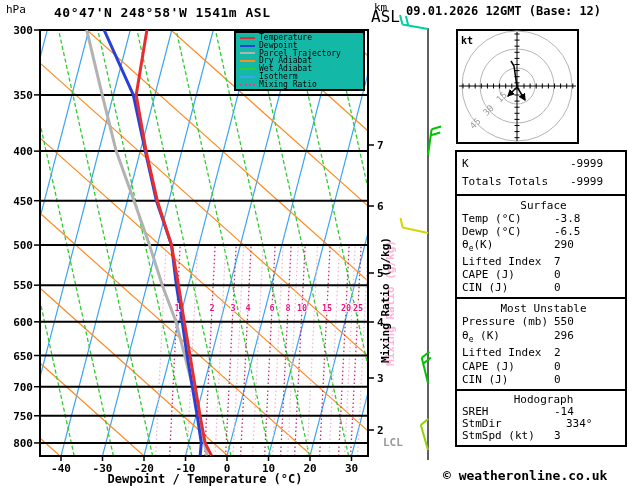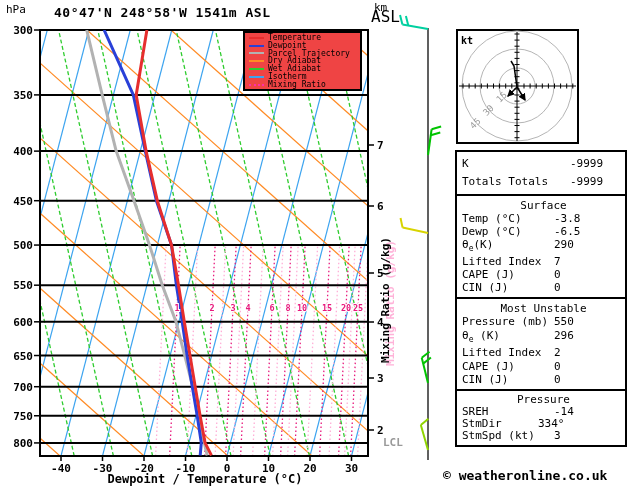--- a/index.html
+++ b/index.html
@@ -5,22 +5,22 @@
   html,body{margin:0;padding:0;background:#fff;}
   .root{position:relative;width:629px;height:486px;background:#fff;overflow:hidden;
         font-family:"DejaVu Sans Mono",monospace;color:#000;}
   .abs{position:absolute;white-space:nowrap;}
   #chart-svg{position:absolute;left:0;top:0;}
   .hdr-title{left:54px;top:5px;font-size:13px;font-weight:bold;letter-spacing:.5px;}
   .hdr-date{left:406px;top:4px;font-size:12px;font-weight:bold;}
   .hdr-hpa{left:6px;top:3px;font-size:11px;}
   .hdr-km{left:374px;top:1px;font-size:11px;}
   .hdr-asl{left:371px;top:7px;font-size:16px;}
-  .legend{left:243px;top:31px;width:119px;height:60px;border:2px solid #000;
-          background:#ef4444;box-sizing:border-box;padding-top:1px;}
+  .legend{left:234px;top:31px;width:131px;height:60px;border:2px solid #000;
+          background:#14b8a6;box-sizing:border-box;padding-top:1px;}
   .lg-row{display:flex;align-items:center;height:7.8px;font-size:8px;line-height:8px;padding-left:4px;}
   .lg-swatch{width:15px;height:0;border-top:2px solid #000;flex:none;}
   .lg-label{margin-left:4px;}
   .tbl{left:455px;top:150px;width:172px;border:2px solid #000;background:#fff;
        box-sizing:border-box;font-size:11px;}
   .tbl-sec{border-bottom:2px solid #000;padding:3px 0 3px 5px;}
   .tbl-sec:last-child{border-bottom:none;}
   .tbl-hd{text-align:center;padding-right:0;}
   .tbl-row{position:relative;}
   .tbl-val{position:absolute;top:0;}
@@ -276,20 +276,21 @@
         <text x="461" y="44" font-size="10" font-weight="bold">kt</text>
         <path d="M511,61 L514,66 L517,87 L525,100" fill="none" stroke="#000" stroke-width="1.5" marker-end="url(#arr)"></path>
         <path d="M517,87 L508,96" fill="none" stroke="#000" stroke-width="1.5" marker-end="url(#arr)"></path>
       </g>
     </svg>
 
   <div class="abs hdr-hpa">hPa</div>
   <div class="abs hdr-title">40°47'N 248°58'W 1541m ASL</div>
   <div class="abs hdr-km">km</div>
   <div class="abs hdr-asl">ASL</div>
+  <div class="abs hdr-date">09.01.2026 12GMT (Base: 12)</div>
 
   <div class="abs legend" id="legend">
       <div class="lg-row">
         <span class="lg-swatch" style="border-top: 2px solid rgb(230, 46, 46);"></span>
         <span class="lg-label">Temperature</span>
       </div>
       <div class="lg-row">
         <span class="lg-swatch" style="border-top: 2px solid rgb(41, 64, 216);"></span>
         <span class="lg-label">Dewpoint</span>
       </div>
@@ -331,21 +332,21 @@
       </div>
       <div class="tbl-sec" style="line-height: 13.3px;">
         <div class="tbl-hd">Most Unstable</div>
         <div class="tbl-row"><span>Pressure (mb)</span><span class="tbl-val" style="left: 92px;">550</span></div>
         <div class="tbl-row"><span>θ<sub>e</sub> (K)</span><span class="tbl-val" style="left: 92px;">296</span></div>
         <div class="tbl-row"><span>Lifted Index</span><span class="tbl-val" style="left: 92px;">2</span></div>
         <div class="tbl-row"><span>CAPE (J)</span><span class="tbl-val" style="left: 92px;">0</span></div>
         <div class="tbl-row"><span>CIN (J)</span><span class="tbl-val" style="left: 92px;">0</span></div>
       </div>
       <div class="tbl-sec" style="line-height: 12px;">
-        <div class="tbl-hd">Pressure</div>
+        <div class="tbl-hd">Hodograph</div>
         <div class="tbl-row"><span>SREH</span><span class="tbl-val" style="left: 92px;">-14</span></div>
-        <div class="tbl-row"><span>StmDir</span><span class="tbl-val" style="left: 76px; text-align: right;">334°</span></div>
+        <div class="tbl-row"><span>StmDir</span><span class="tbl-val" style="left: 104px; text-align: right;">334°</span></div>
         <div class="tbl-row"><span>StmSpd (kt)</span><span class="tbl-val" style="left: 92px;">3</span></div>
       </div>
     </div>
 
   <div class="abs copyright">© weatheronline.co.uk</div>
 </div>
 
 </body></html>

